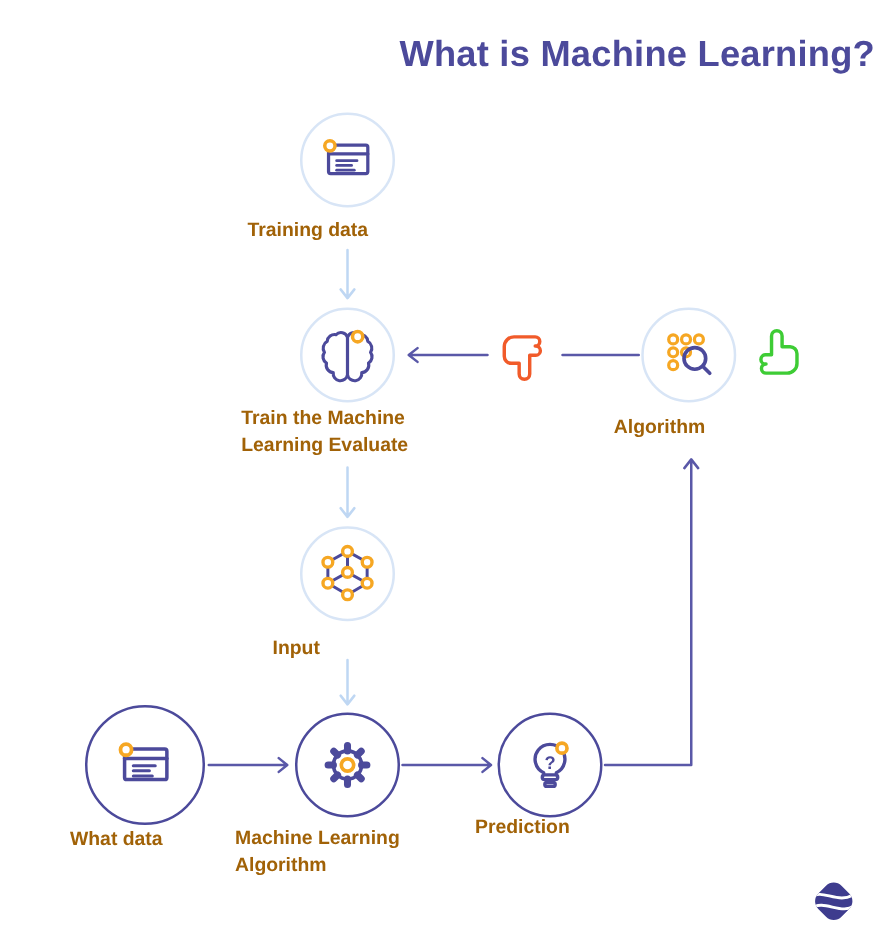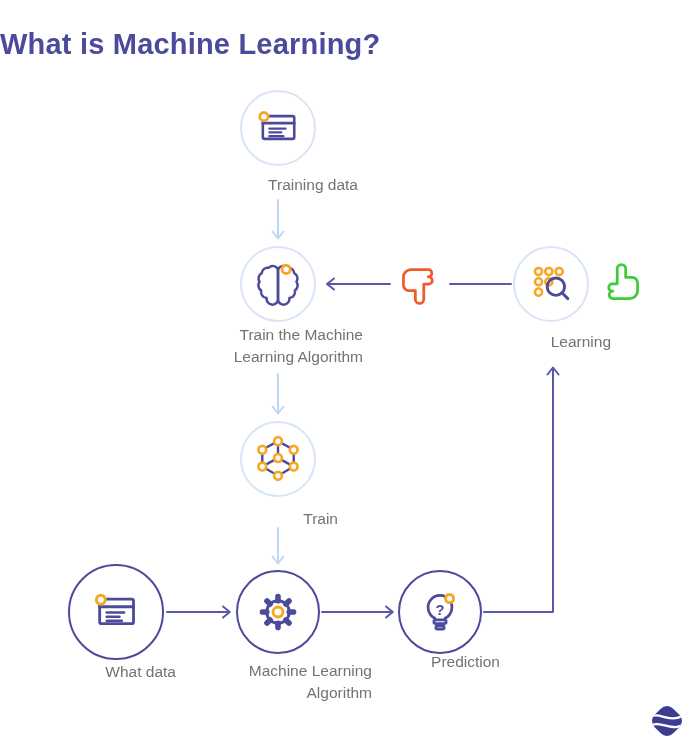--- a/index.html
+++ b/index.html
@@ -1,33 +1,33 @@
 <!DOCTYPE html>
 <html><head>
 <meta charset="utf-8">
 <style>
   html,body{margin:0;padding:0;}
   body{
     width:700px;height:751px;background:#ffffff;position:relative;overflow:hidden;
     font-family:"Liberation Sans",sans-serif;
   }
   .title{
-    position:absolute;left:0;top:28px;width:700px;text-align:left;
+    position:absolute;left:0;top:28px;width:700px;text-align:right;
     font-size:29px;font-weight:700;color:#4C4A9B;letter-spacing:.2px;
   }
   .arrow-layer{position:absolute;left:0;top:0;width:700px;height:751px;}
   .node{
     position:absolute;border-radius:50%;background:#fff;
     display:flex;align-items:center;justify-content:center;box-sizing:border-box;
   }
   .node.light{border:2px solid #D8E5F6;}
   .node.dark{border:2.5px solid #4C4A9B;}
   .label{
-    position:absolute;text-align:right;font-weight:400;font-size:15.5px;
-    line-height:1.42;color:#737373;
+    position:absolute;text-align:left;font-weight:700;font-size:15.5px;
+    line-height:1.42;color:#a16207;
   }
   .thumb{position:absolute;}
   .logo{position:absolute;left:646px;top:700px;}
 </style>
 </head>
 <body>
 
 <div class="title">What is Machine Learning?</div>
 
 <svg class="arrow-layer" width="700" height="751" viewBox="0 0 700 751">
@@ -62,39 +62,39 @@
 
 <div class="node light" style="left:240px;top:246px;width:76px;height:76px">
   <svg width="52" height="52" viewBox="0 0 48 48">
     <g fill="none" stroke="#4C4A9B" stroke-width="2.3" stroke-linecap="round" stroke-linejoin="round">
       <path d="M24 11 a5 5 0 0 0 -8.5 -2 a5.5 5.5 0 0 0 -6.5 5 a5.5 5.5 0 0 0 -2 8 a5.5 5.5 0 0 0 1.5 8 a5.5 5.5 0 0 0 5 7 a5 5 0 0 0 10.5 1.5 z"></path>
       <path d="M24 11 a5 5 0 0 0 -8.5 -2 a5.5 5.5 0 0 0 -6.5 5 a5.5 5.5 0 0 0 -2 8 a5.5 5.5 0 0 0 1.5 8 a5.5 5.5 0 0 0 5 7 a5 5 0 0 0 10.5 1.5 z" transform="translate(48 0) scale(-1 1)"></path>
     </g>
     <circle cx="31.5" cy="10.5" r="3.8" fill="#ffffff" stroke="#F6A723" stroke-width="2.6"></circle>
   </svg>
 </div>
-<div class="label" style="left:193px;top:324px;width:170px">Train the Machine Learning Algorithm</div>
+<div class="label" style="left:193px;top:324px;width:170px">Train the Machine Learning Evaluate</div>
 
 <div class="node light" style="left:513px;top:246px;width:76px;height:76px">
   <svg width="52" height="52" viewBox="0 0 48 48">
     <g fill="#ffffff" stroke="#F6A723" stroke-width="2.4">
       <circle cx="12.5" cy="12.5" r="3.3"></circle>
         <circle cx="22" cy="12.5" r="3.3"></circle>
         <circle cx="31.5" cy="12.5" r="3.3"></circle>
       <circle cx="12.5" cy="22" r="3.3"></circle>
         <circle cx="22" cy="22" r="3.3"></circle>
       <circle cx="12.5" cy="31.5" r="3.3"></circle>
     </g>
     <g fill="none" stroke="#4C4A9B" stroke-width="2.7" stroke-linecap="round">
       <circle cx="28.5" cy="26.5" r="8"></circle>
       <line x1="34.3" y1="32.3" x2="39.5" y2="37.5"></line>
     </g>
   </svg>
 </div>
-<div class="label" style="left:491px;top:331px;width:120px">Learning</div>
+<div class="label" style="left:491px;top:331px;width:120px">Algorithm</div>
 
 <svg class="thumb" style="left:397px;top:264px" width="44" height="44" viewBox="0 0 48 48">
   <path d="M18.8 19 V9.6 A4.6 4.6 0 0 1 28 9.6 V19 H35 A6 6 0 0 1 41 25 V33.5 A8.5 8.5 0 0 1 32.5 42 H14 A4 4 0 0 1 14 34 H13.5 A4 4 0 0 1 13.5 26 H18.8 Z" transform="rotate(180 24 24)" fill="none" stroke="#F15B2A" stroke-width="3" stroke-linecap="round" stroke-linejoin="round"></path>
 </svg>
 <svg class="thumb" style="left:600px;top:260px" width="44" height="44" viewBox="0 0 48 48">
   <path d="M18.8 19 V9.6 A4.6 4.6 0 0 1 28 9.6 V19 H35 A6 6 0 0 1 41 25 V33.5 A8.5 8.5 0 0 1 32.5 42 H14 A4 4 0 0 1 14 34 H13.5 A4 4 0 0 1 13.5 26 H18.8 Z" fill="none" stroke="#3ECC35" stroke-width="3" stroke-linecap="round" stroke-linejoin="round"></path>
 </svg>
 
 <div class="node light" style="left:240px;top:421px;width:76px;height:76px">
   <svg width="52" height="52" viewBox="0 0 48 48">
@@ -106,21 +106,21 @@
       <circle cx="24" cy="7.5" r="3.6"></circle>
         <circle cx="38.5" cy="15.5" r="3.6"></circle>
         <circle cx="38.5" cy="31" r="3.6"></circle>
       <circle cx="24" cy="39.5" r="3.6"></circle>
         <circle cx="9.5" cy="31" r="3.6"></circle>
         <circle cx="9.5" cy="15.5" r="3.6"></circle>
       <circle cx="24" cy="23" r="3.6"></circle>
     </g>
   </svg>
 </div>
-<div class="label" style="left:218px;top:508px;width:120px">Train</div>
+<div class="label" style="left:218px;top:508px;width:120px">Input</div>
 
 <div class="node dark" style="left:68px;top:564px;width:96px;height:96px">
   <svg width="56" height="56" viewBox="0 0 48 48">
     <g fill="none" stroke="#4C4A9B" stroke-width="2.4" stroke-linecap="round">
       <rect x="10" y="13" width="29" height="21" rx="1.5"></rect>
       <line x1="10" y1="19.5" x2="39" y2="19.5"></line>
     </g>
     <g fill="none" stroke="#4C4A9B" stroke-width="2.1" stroke-linecap="round">
       <line x1="16" y1="24.5" x2="31" y2="24.5"></line>
       <line x1="16" y1="28" x2="27" y2="28"></line>
@@ -142,21 +142,21 @@
       <line x1="24" y1="34" x2="24" y2="37.8"></line>
       <line x1="16.93" y1="31.07" x2="14.23" y2="33.77"></line>
       <line x1="14" y1="24" x2="10.2" y2="24"></line>
       <line x1="16.93" y1="16.93" x2="14.23" y2="14.23"></line>
       <line x1="24" y1="14" x2="24" y2="10.2"></line>
       <line x1="31.07" y1="16.93" x2="33.77" y2="14.23"></line>
     </g>
     <circle cx="24" cy="24" r="4.4" fill="#ffffff" stroke="#F6A723" stroke-width="2.6"></circle>
   </svg>
 </div>
-<div class="label" style="left:212px;top:660px;width:160px">Machine Learning Algorithm</div>
+<div class="label" style="left:188px;top:660px;width:160px">Machine Learning Algorithm</div>
 
 <div class="node dark" style="left:398px;top:570px;width:84px;height:84px">
   <svg width="54" height="54" viewBox="0 0 48 48">
     <g fill="none" stroke="#4C4A9B" stroke-width="2.4" stroke-linecap="round" stroke-linejoin="round">
       <path d="M19.5 31 V29.5 A10.6 10.6 0 1 1 28.5 29.5 V31"></path>
       <rect x="18.5" y="31" width="11" height="3.4" rx="1.7"></rect>
       <rect x="20.3" y="36.4" width="7.4" height="2.8" rx="1.4"></rect>
     </g>
     <text x="24" y="26.5" text-anchor="middle" font-family="Liberation Sans, sans-serif" font-size="13" font-weight="bold" fill="#4C4A9B">?</text>
     <circle cx="32.5" cy="12" r="3.6" fill="#ffffff" stroke="#F6A723" stroke-width="2.6"></circle>

